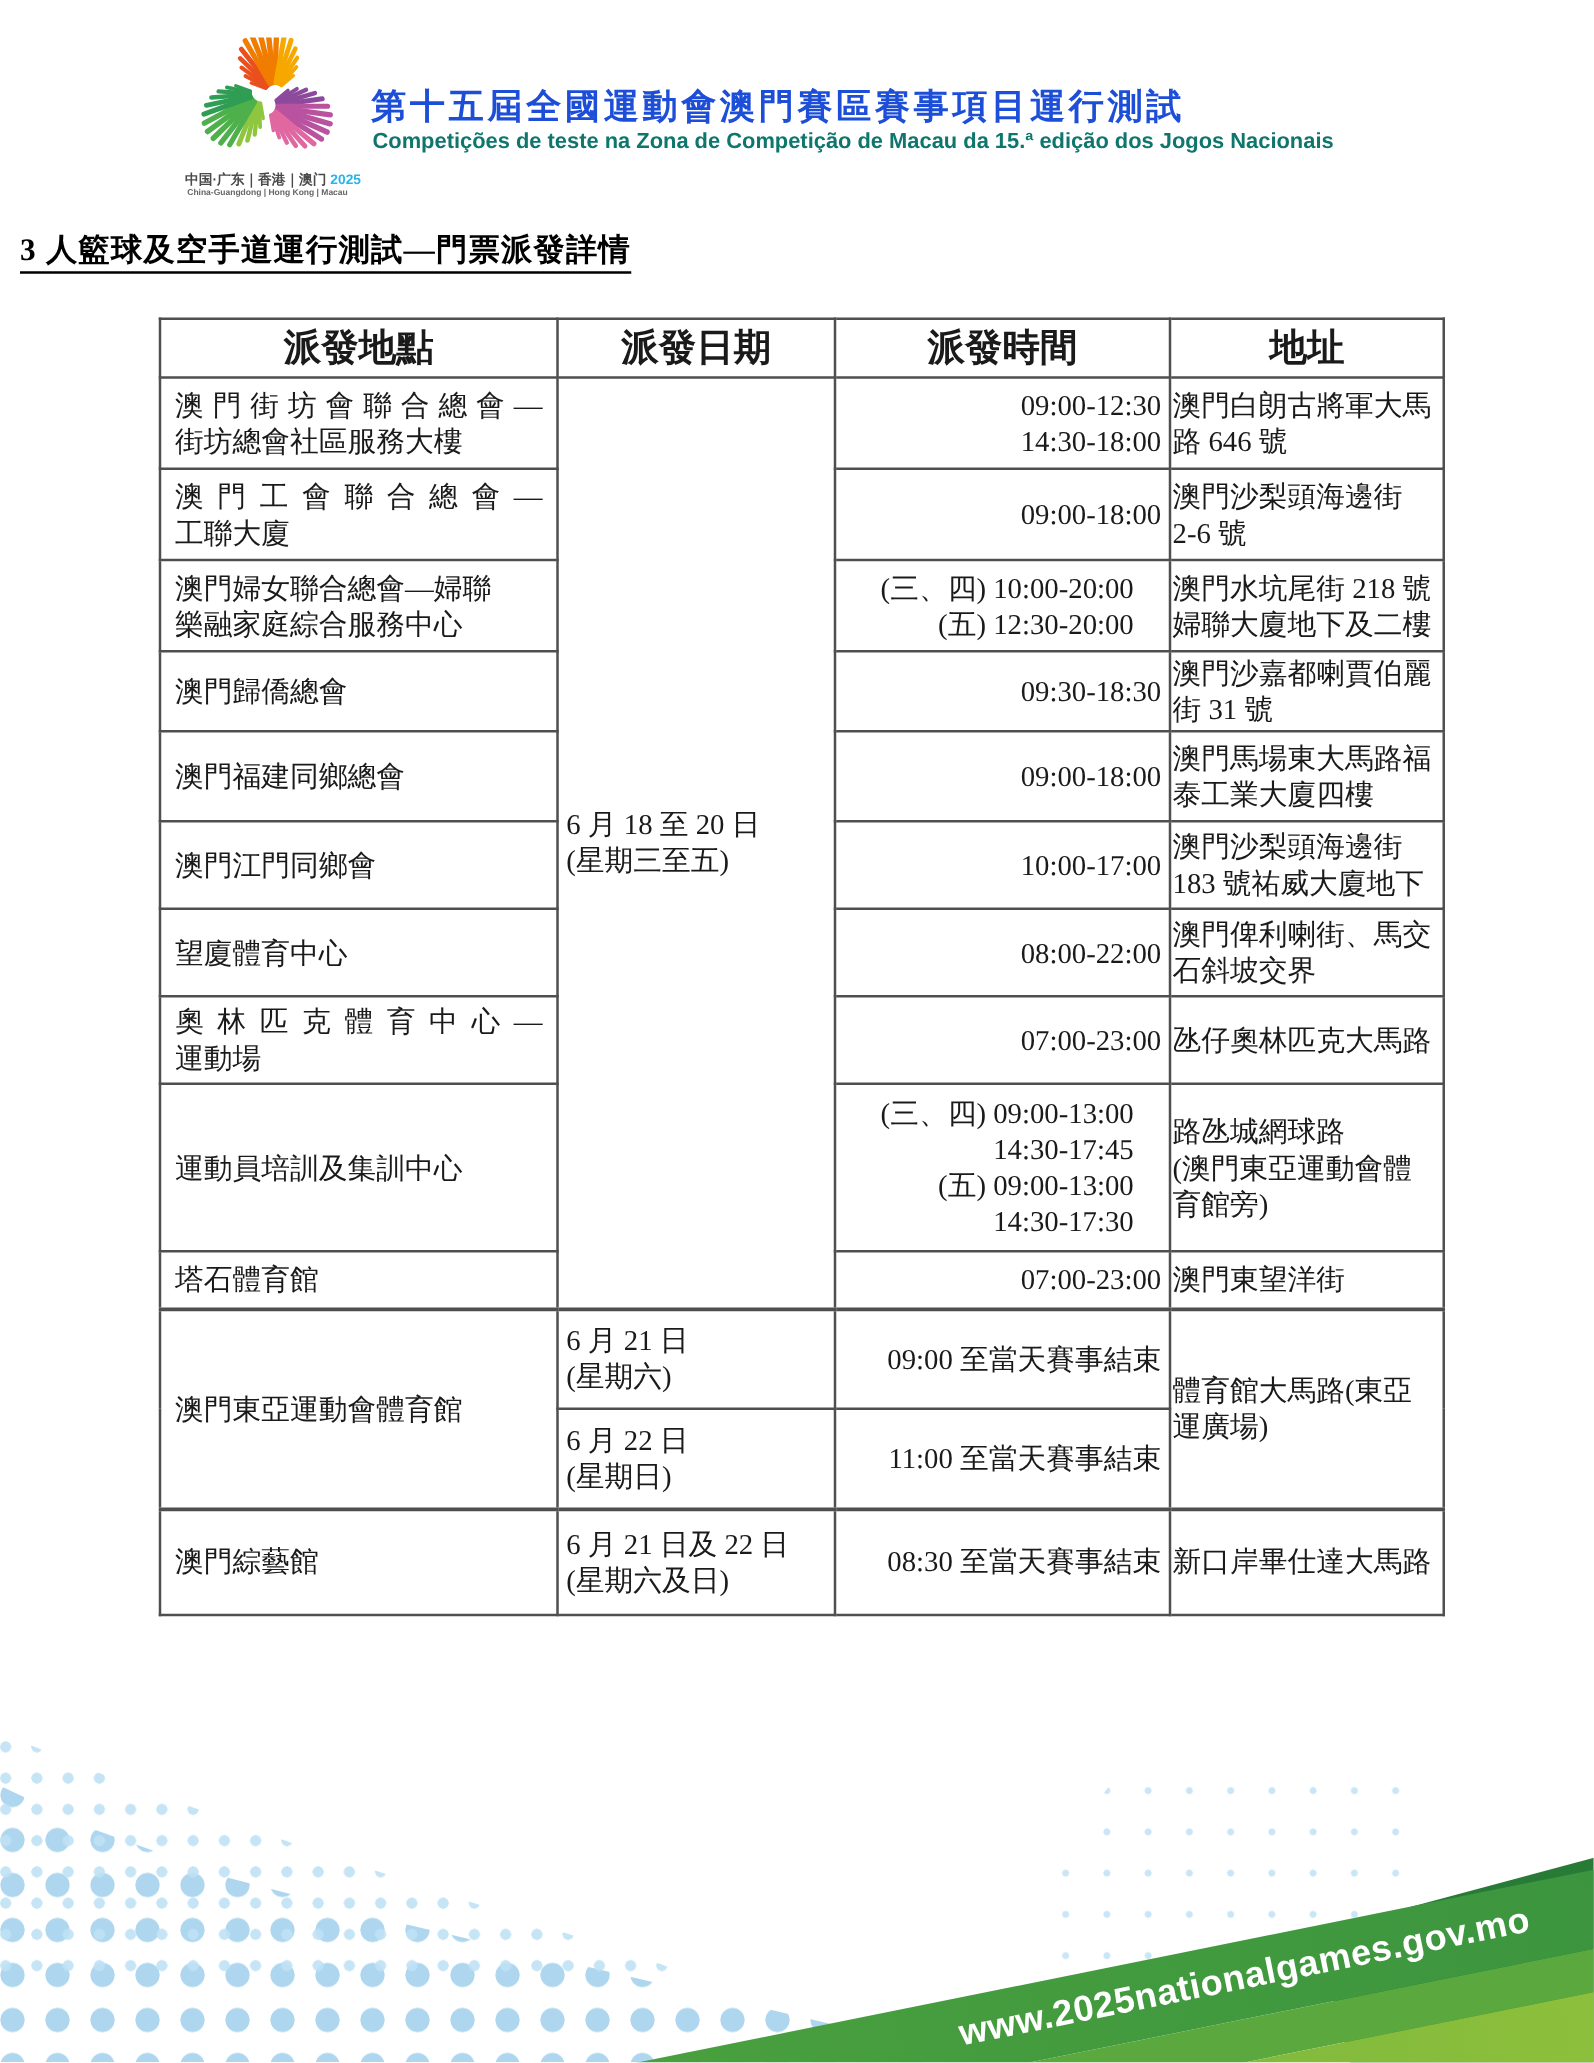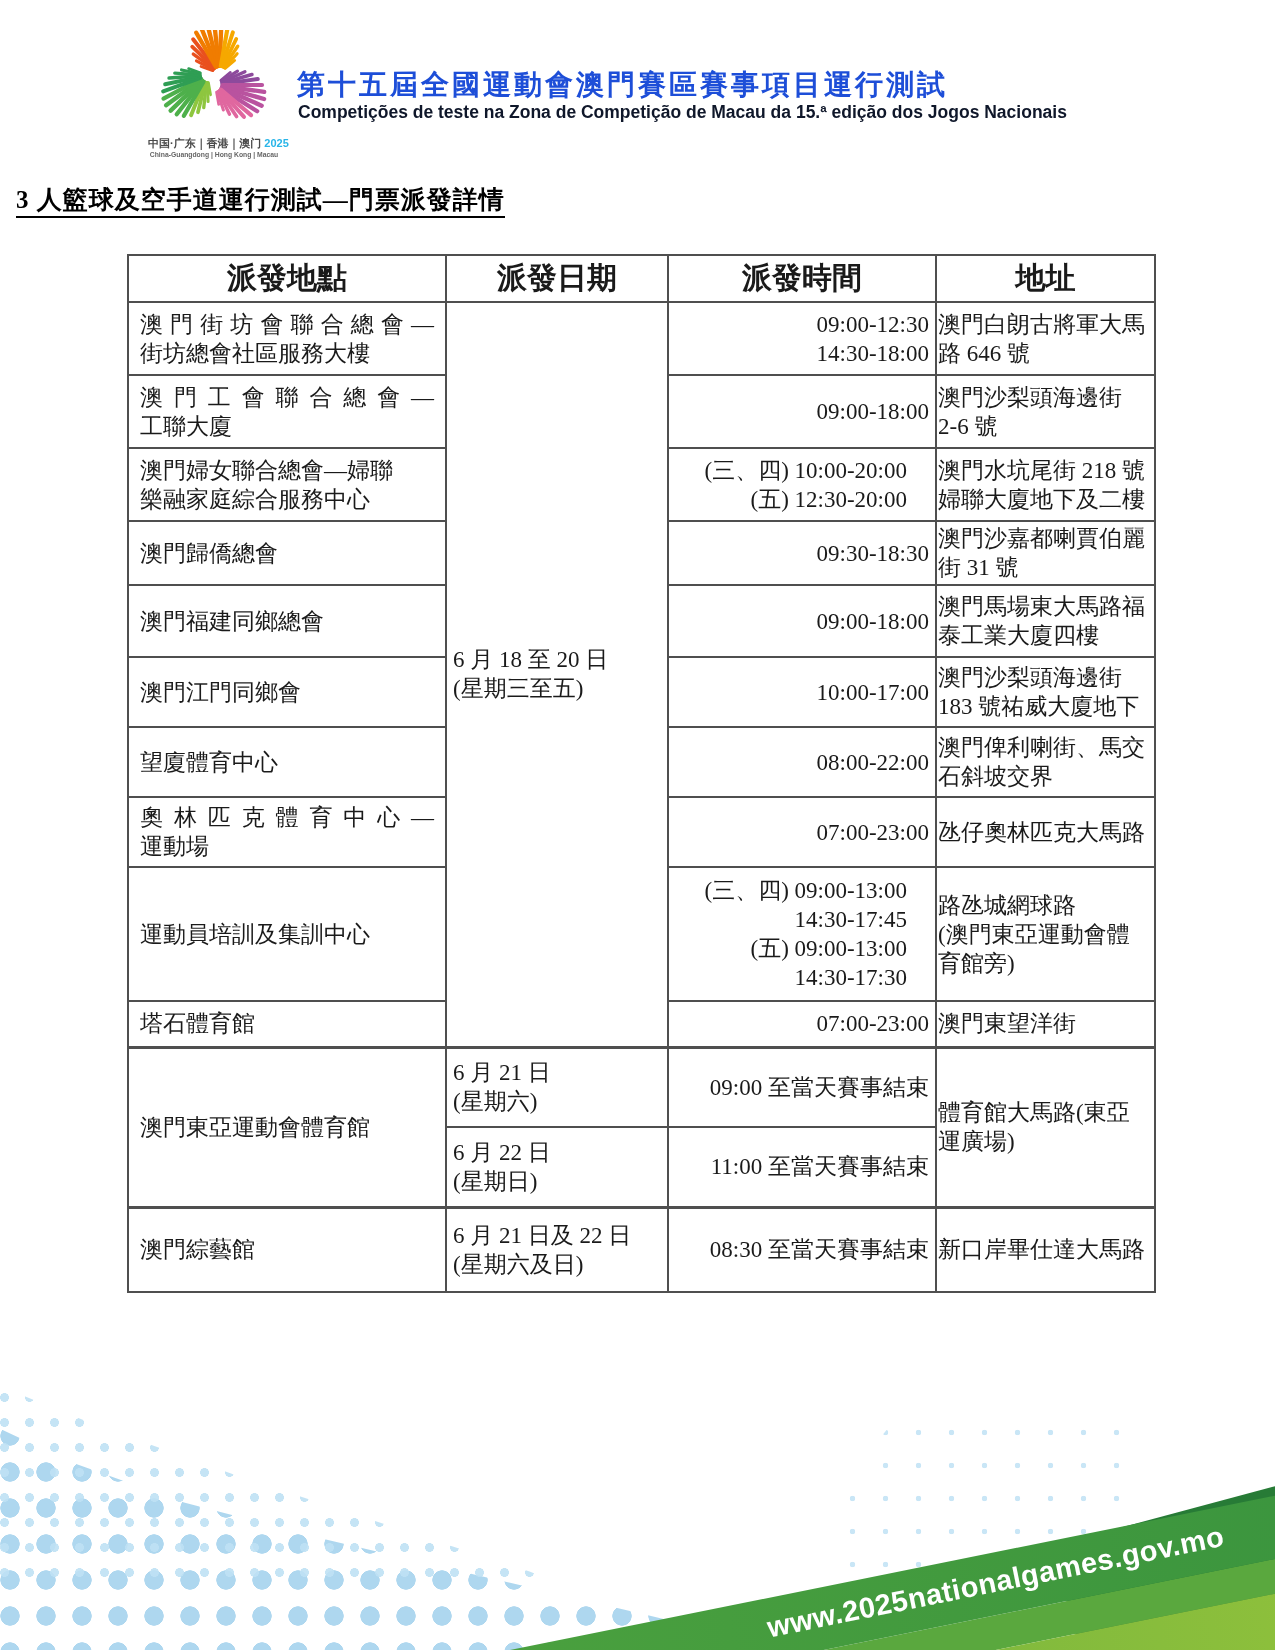--- a/index.html
+++ b/index.html
@@ -14,21 +14,21 @@
   .logo-tag1 .yr{color:#29b5e8;}
   .logo-tag2{font-family:"Liberation Sans","DejaVu Sans",sans-serif;font-size:6.8px;font-weight:bold;color:#666;white-space:nowrap;}
   .h-title{
     position:absolute;left:297px;top:50px;
     font-family:"Liberation Sans","DejaVu Sans",sans-serif;
     font-size:28px;font-weight:700;color:#1d4ed8;letter-spacing:3px;white-space:nowrap;margin-top:16px;
   }
   .h-sub{
     position:absolute;left:298px;top:102px;
     font-family:"Liberation Sans","DejaVu Sans",sans-serif;
-    font-size:17.5px;font-weight:600;color:#0f172a;white-space:nowrap;text-align:right;
+    font-size:17.5px;font-weight:600;color:#0f766e;white-space:nowrap;text-align:right;
   }
   
   .doc-title-row{position:absolute;left:16px;top:183px;width:1275px;text-align:left;}
   .doc-title{
     font-size:25px;font-weight:bold;color:#000;
     border-bottom:2px solid #000;padding-bottom:3px;letter-spacing:1px;
   }
   
   .tbl-wrap{position:absolute;left:127px;top:254px;}
   table{border-collapse:collapse;table-layout:fixed;width:1027px;font-size:23px;}

